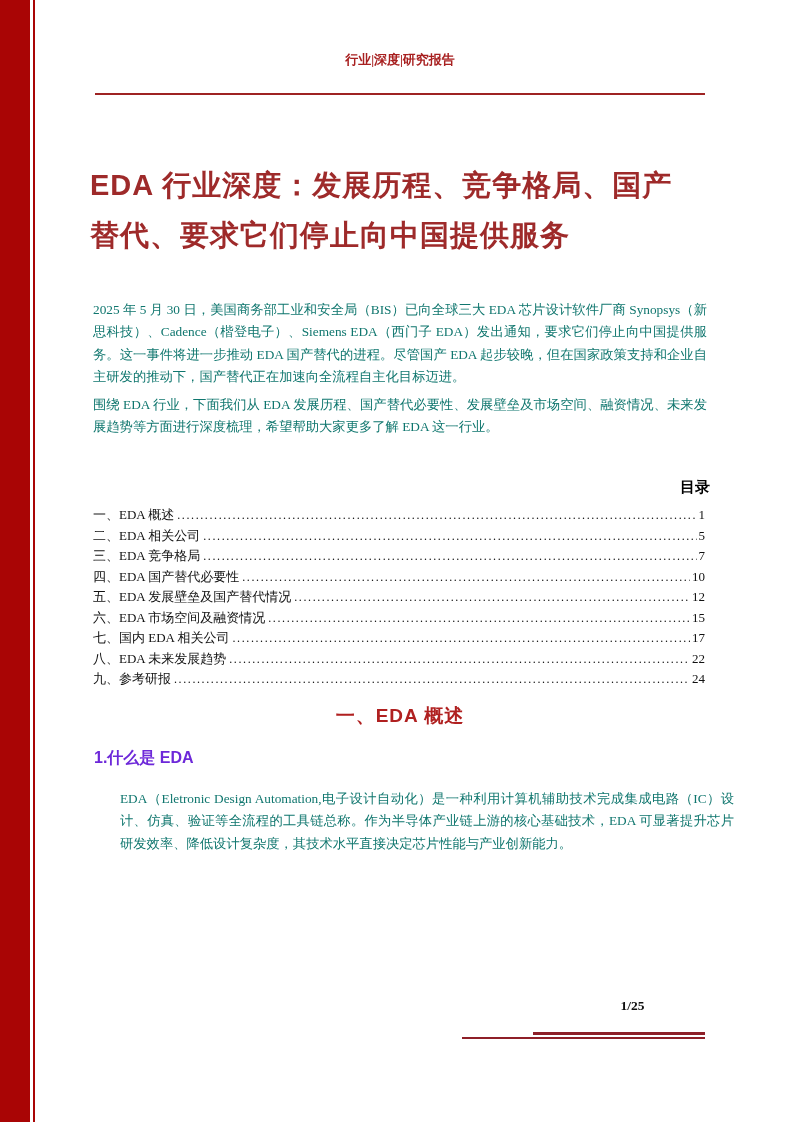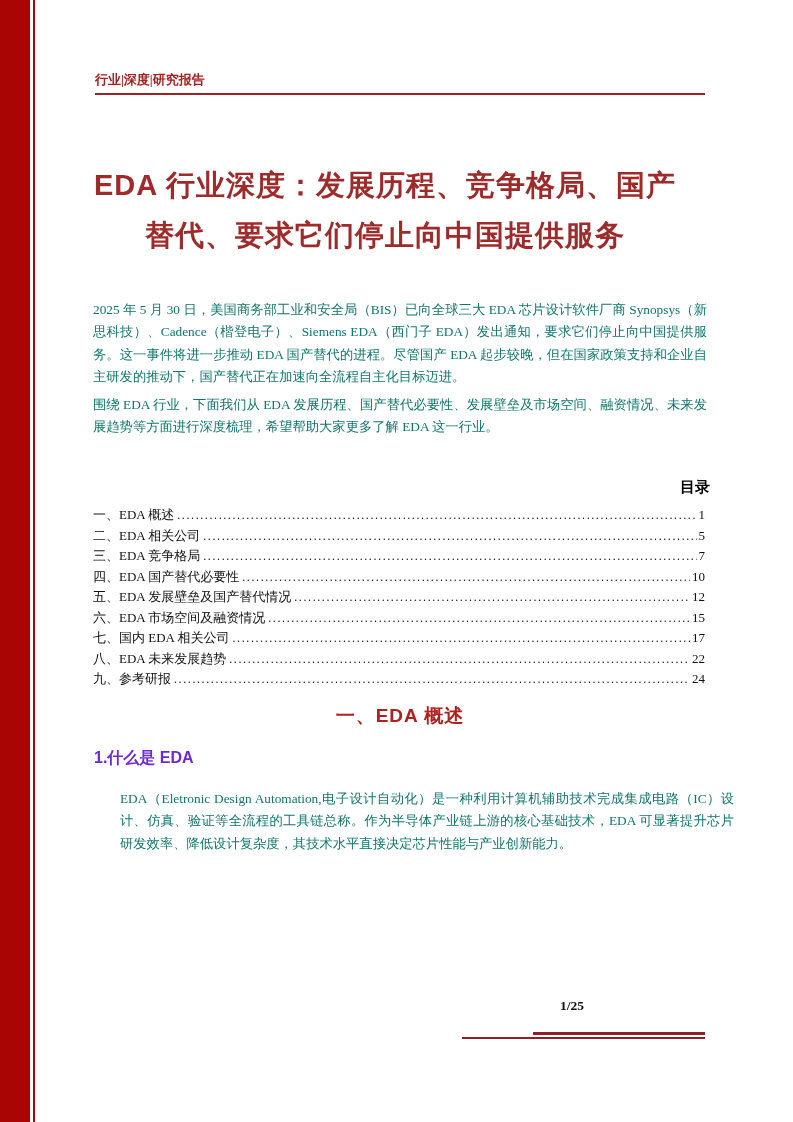--- a/index.html
+++ b/index.html
@@ -60,45 +60,43 @@
     width: 793px;
     height: 1122px;
   }
 
   
   .header {
     position: absolute;
     left: 95px;
     top: 50px;
     width: 610px;
-    text-align: left;
+    text-align: center;
     color: #a82020;
     font-family: "Liberation Serif", "DejaVu Serif", serif;
     font-weight: bold;
     font-size: 13px;
     line-height: 19px;
-    margin-top: 20px;
   }
   .header-line2 { font-size: 14px; }
   .header-rule {
     position: absolute;
     left: 95px;
     top: 93px;
     width: 610px;
     height: 2px;
     background: #9e2323;
   }
 
   
   .title {
     position: absolute;
-    left: 75px;
+    left: 90px;
     top: 160px;
     width: 620px;
-    text-align: center;
     color: #9e2a2a;
     font-family: "Liberation Sans", "DejaVu Sans", sans-serif;
     font-weight: bold;
     font-size: 29px;
     line-height: 50px;
     letter-spacing: 1px;
   }
 
   
   .para {
@@ -175,21 +173,21 @@
     font-size: 16px;
   }
   .para.p3 { top: 788px; margin-left: 27px; }
 
   
   .page-number {
     position: absolute;
     left: 560px;
     top: 998px;
     width: 145px;
-    text-align: left;
+    text-align: center;
     font-family: "Liberation Serif", "DejaVu Serif", serif;
     font-weight: bold;
     font-size: 13.5px;
     color: #111111;
   }
   .footer-rule-thick {
     position: absolute;
     left: 533px;
     top: 1032px;
     width: 172px;

